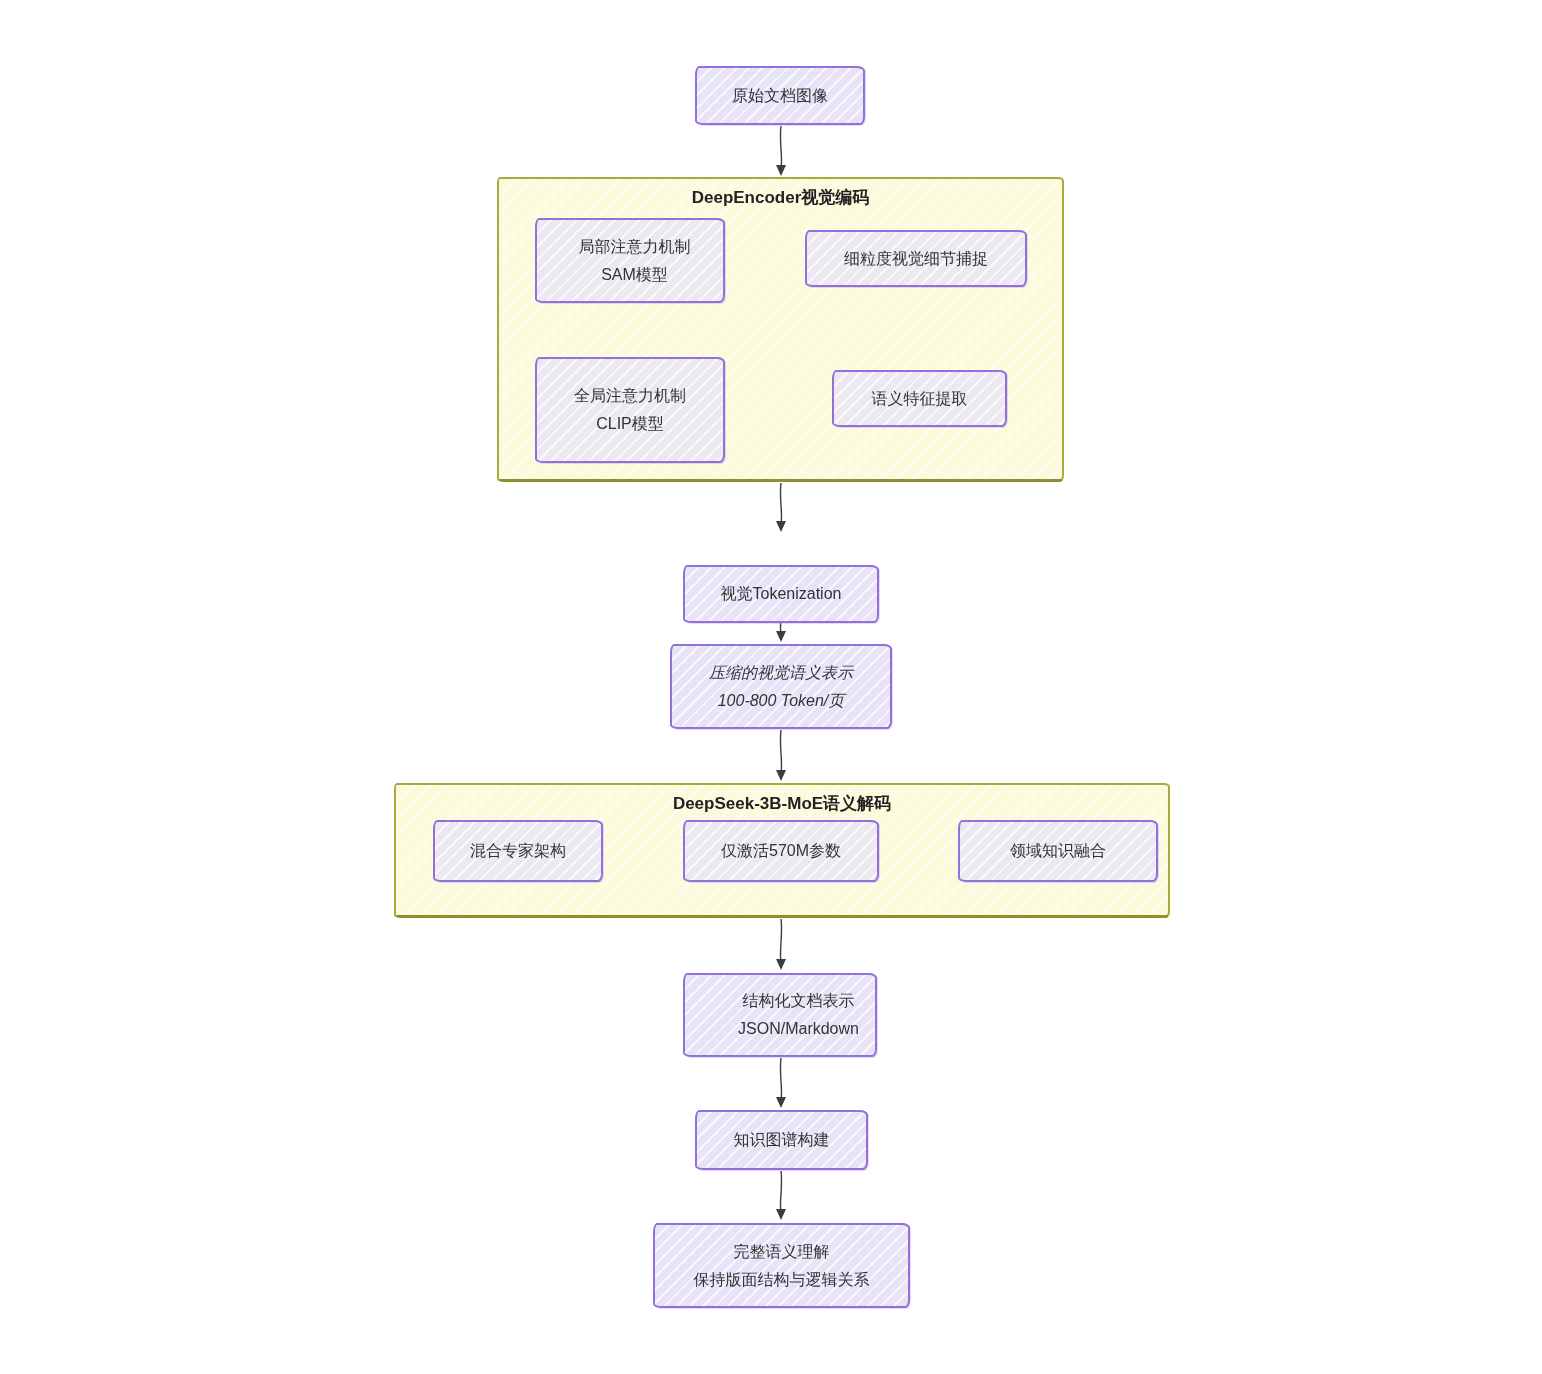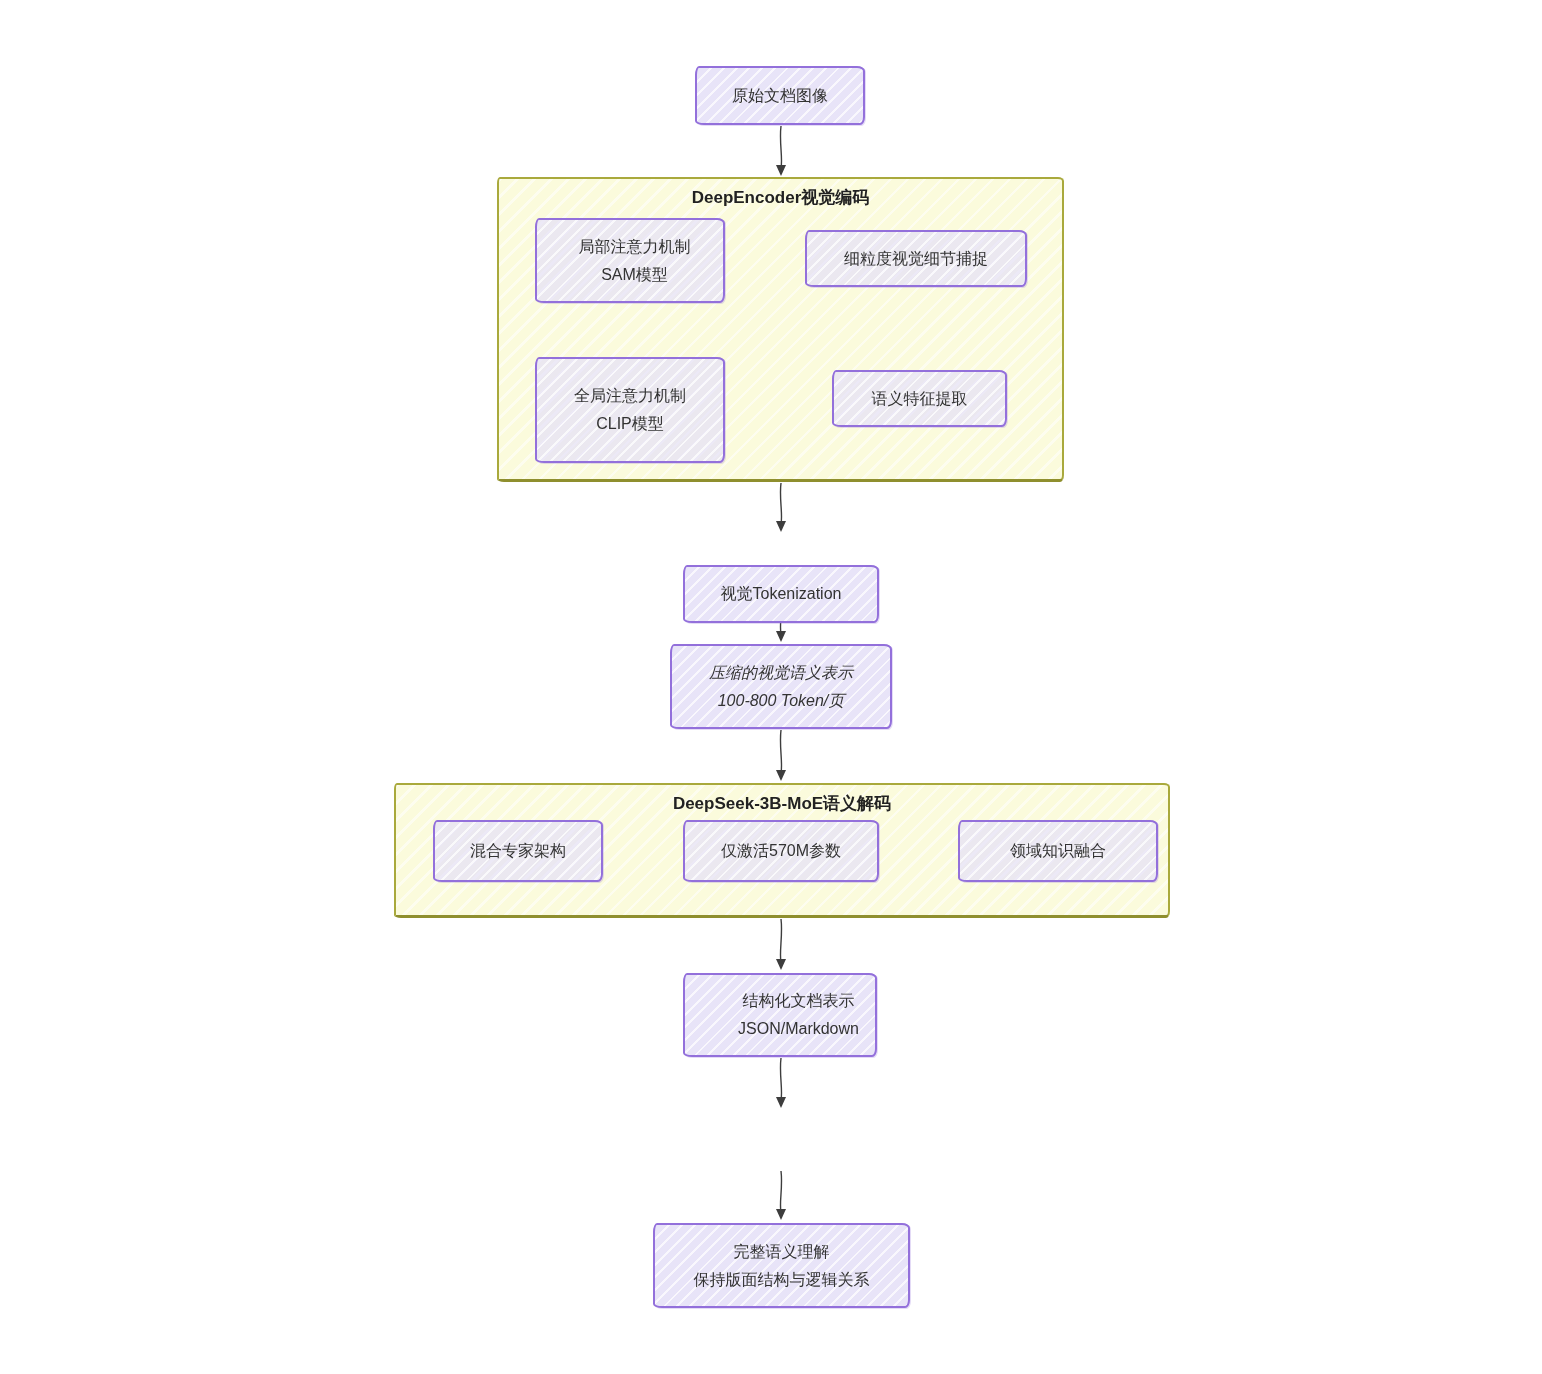--- a/index.html
+++ b/index.html
@@ -164,18 +164,21 @@
     <span class="line">仅激活570M参数</span>
   </div>
   <div class="node on-cluster" style="left:958px; top:820px; width:200px; height:62px;">
     <span class="line">领域知识融合</span>
   </div>
 
   <div class="node" style="left:683px; top:973px; width:194px; height:84px;padding-left:37px;">
     <span class="line">结构化文档表示</span>
     <span class="line">JSON/Markdown</span>
   </div>
+  <div class="node" style="left:695px; top:1110px; width:173px; height:60px;">
+    <span class="line">知识图谱构建</span>
+  </div>
   <div class="node" style="left:653px; top:1223px; width:257px; height:85px;">
     <span class="line">完整语义理解</span>
     <span class="line">保持版面结构与逻辑关系</span>
   </div>
 
 </div>
 
 </body></html>

